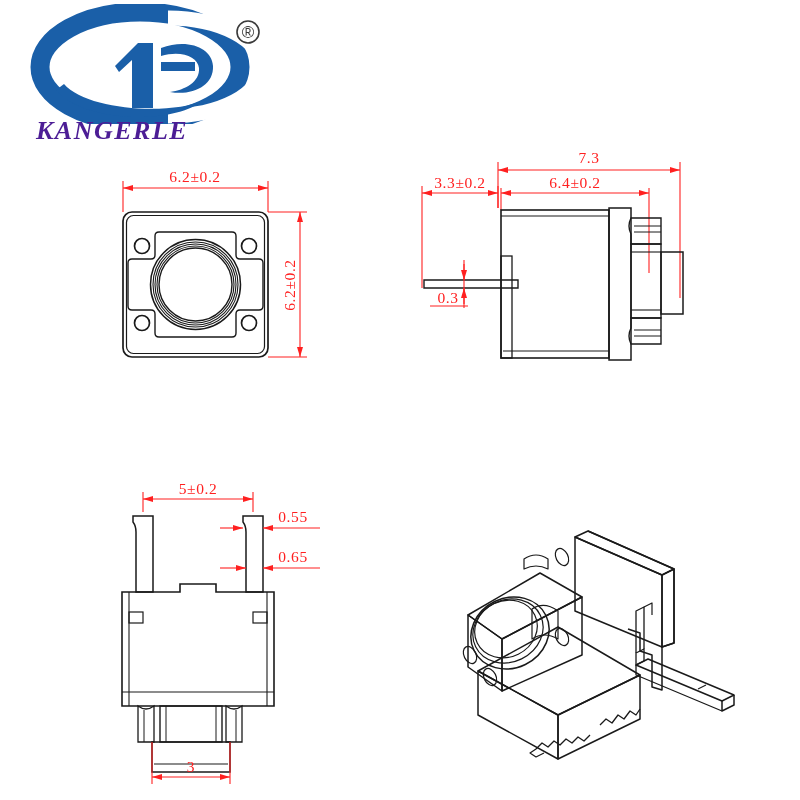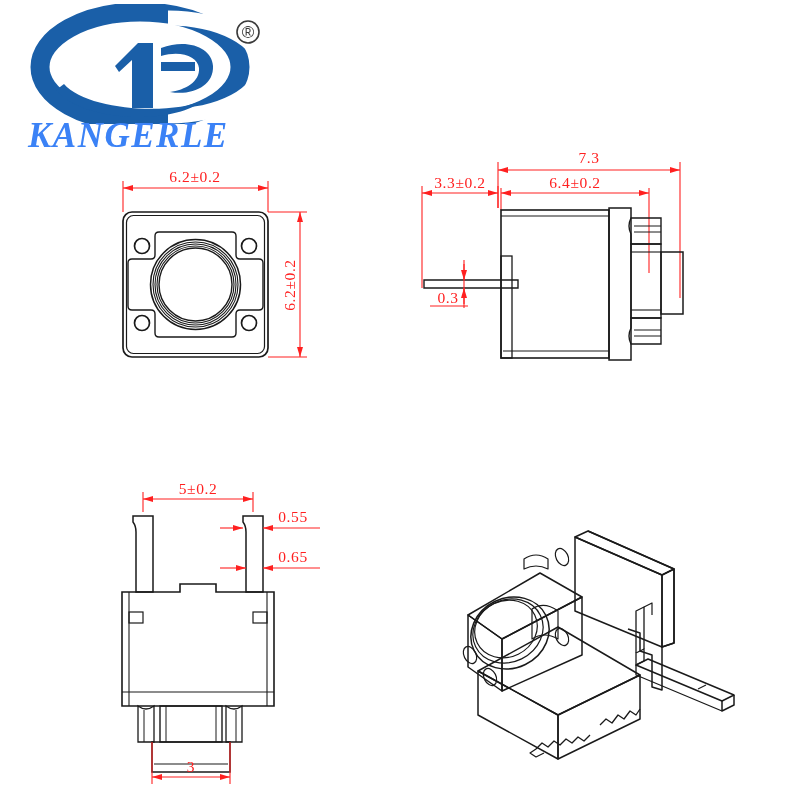--- a/index.html
+++ b/index.html
@@ -16,29 +16,29 @@
     font-family: "Liberation Serif", "DejaVu Serif", serif;
   }
   #sheet {
     position: absolute;
     left: 0; top: 0;
     width: 800px;
     height: 800px;
   }
   .brand-wordmark {
     position: absolute;
-    left: 28px;
+    left: 36px;
     top: 116px;
     width: 240px;
     font-family: "Liberation Serif", "DejaVu Serif", serif;
     font-weight: 700;
     font-style: italic;
-    font-size: 35px;
+    font-size: 26px;
     letter-spacing: 1.5px;
-    color: #3b82f6;
+    color: #4c1d95;
     white-space: nowrap;
   }
   svg { display: block; }
   .dim-text {
     fill: #FF2020;
     font-family: "Liberation Serif", "DejaVu Serif", serif;
     font-size: 15.5px;
     letter-spacing: 0.6px;
   }
   .reg-mark {

